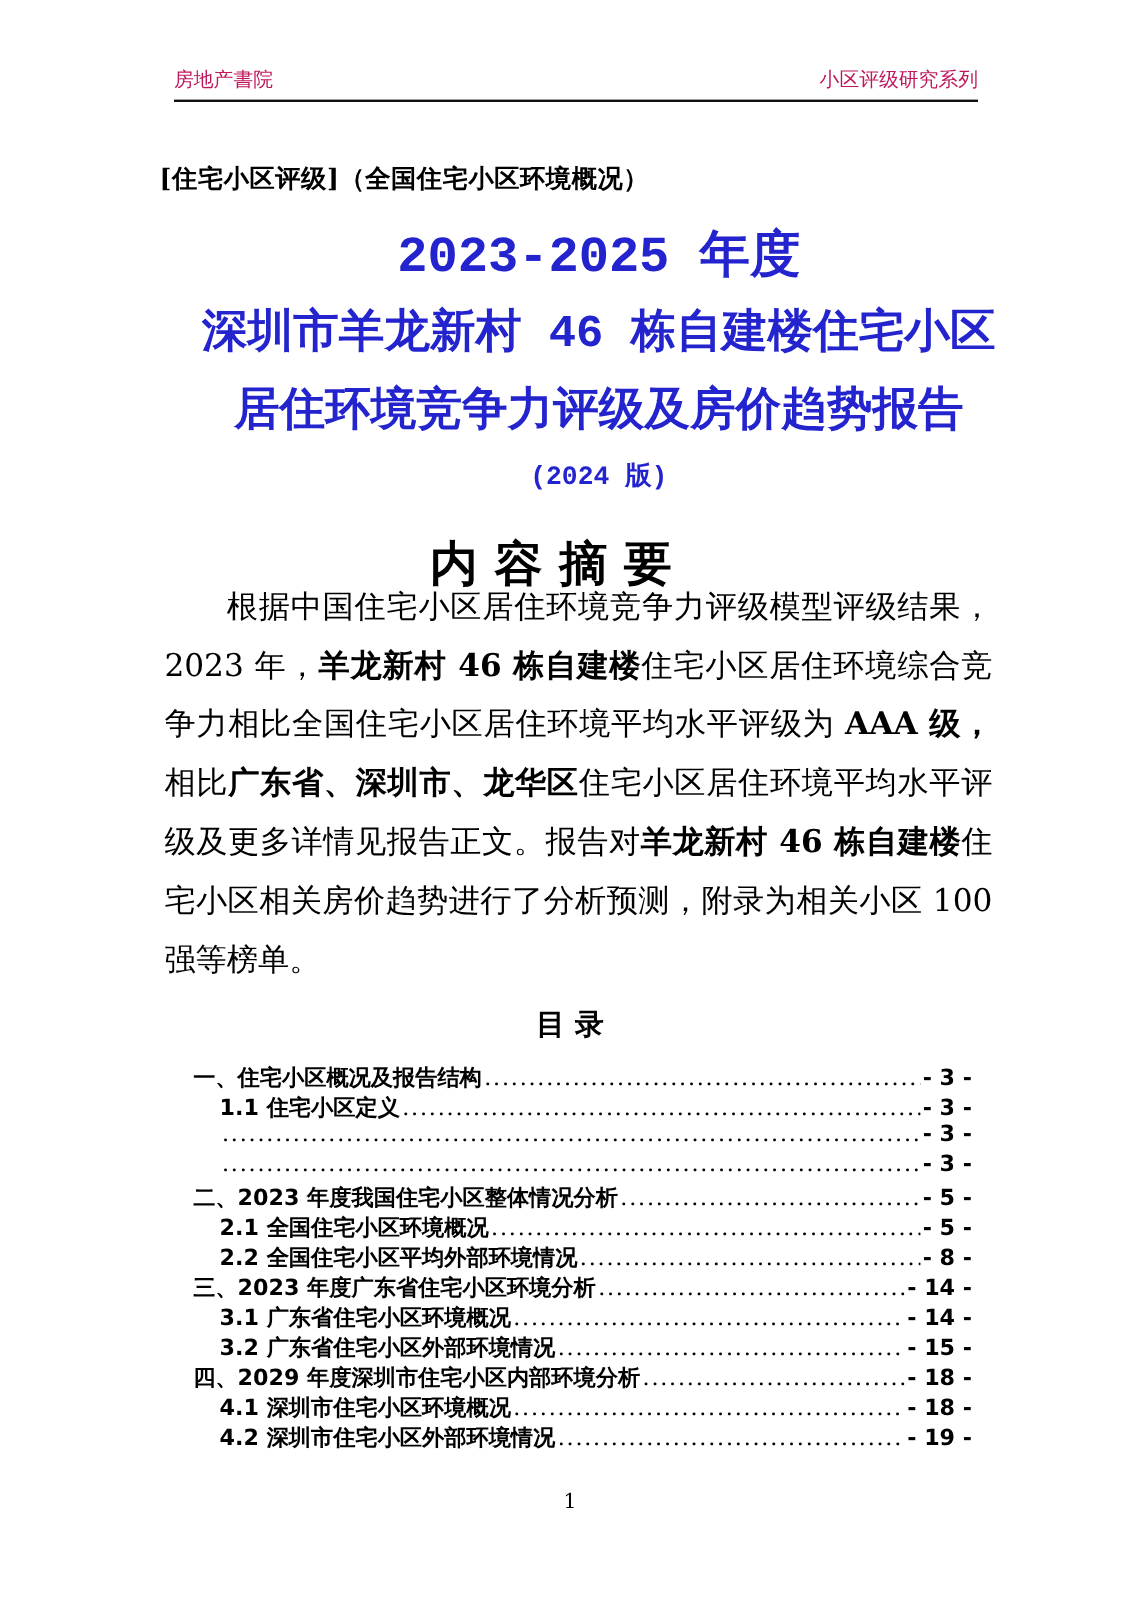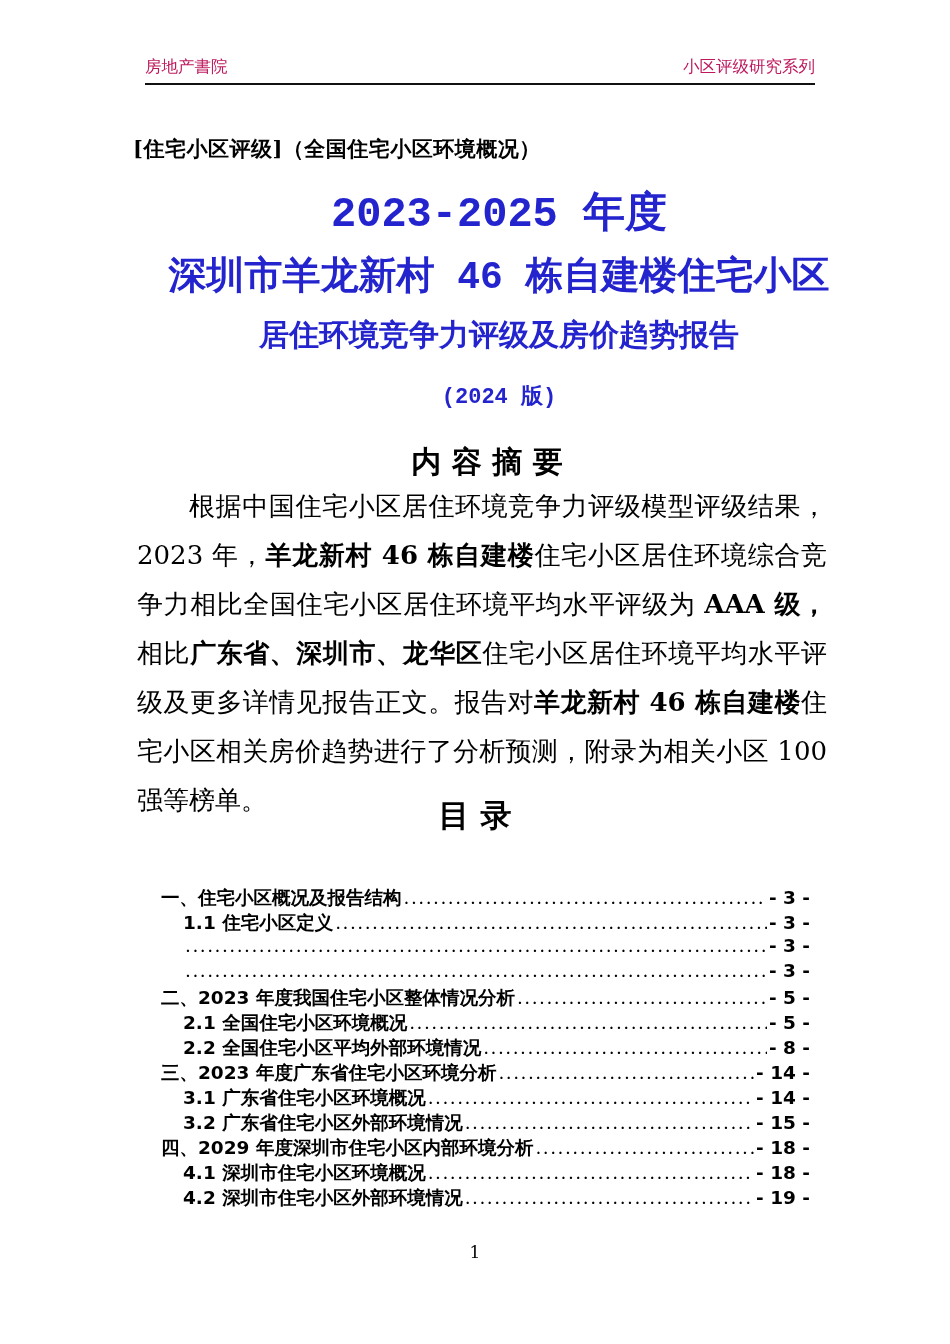--- a/index.html
+++ b/index.html
@@ -34,40 +34,40 @@
   }
   .title {
     position: absolute; left: 152px; width: 670px; margin: 12px;
     text-align: center; white-space: nowrap;
     color: var(--title-color);
     font-weight: bold;
     font-family: Liberation Mono, monospace;
   }
   .t1 { top: 172px; font-size: 42px; }
   .t2 { top: 238px; font-size: 38px; }
-  .t3 { top: 303px; font-size: 30px; }
+  .t3 { top: 303px; font-size: 38px; }
   .t4 { top: 369px; font-size: 22px; }
   .summary-heading {
-    position: absolute; top: 442px; left: 152px; width: 670px; margin: 0;
+    position: absolute; top: 442px; left: 124px; width: 670px; margin: 0;
     text-align: center;
     font-family: "DejaVu Sans", "Liberation Sans", sans-serif;
-    font-size: 30px; font-weight: bold;
+    font-size: 40px; font-weight: bold;
   }
   .summary-para {
     position: absolute; top: 482px; left: 137px; width: 690px; margin: 0;
     font-size: 26px; line-height: 49px;
     text-align: justify;
     text-indent: 2em;
   }
   .summary-para .b { font-weight: bold; }
   .toc-heading {
-    position: absolute; top: 795px; left: 140px; width: 670px; margin: 0;
+    position: absolute; top: 838px; left: 140px; width: 670px; margin: 0;
     text-align: center;
     font-family: "DejaVu Sans", "Liberation Sans", sans-serif;
-    font-size: 31px; font-weight: bold;
+    font-size: 24px; font-weight: bold;
   }
   .toc-list {
     position: absolute; top: 885px; left: 145px; width: 665px;
     font-family: "DejaVu Sans", "Liberation Sans", sans-serif;
     font-size: 18.5px; font-weight: bold;
   }
   .toc-row { display: flex; align-items: baseline; height: 25px; overflow: hidden; margin-left: 16px; }
   .toc-row.lvl2 { padding-left: 22px; }
   .toc-label { white-space: nowrap; }
   .toc-dots {

